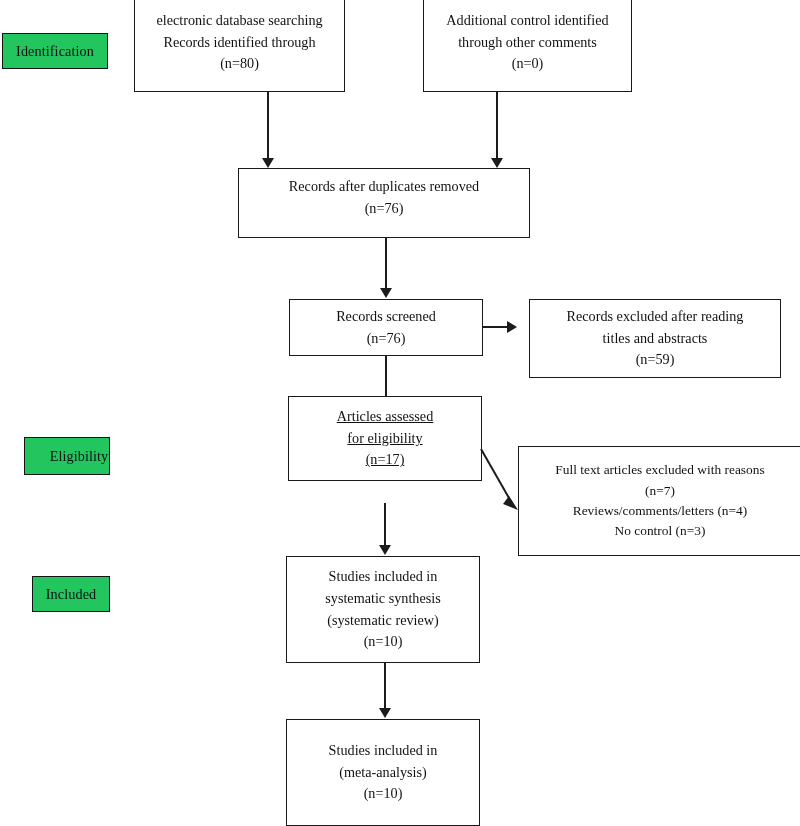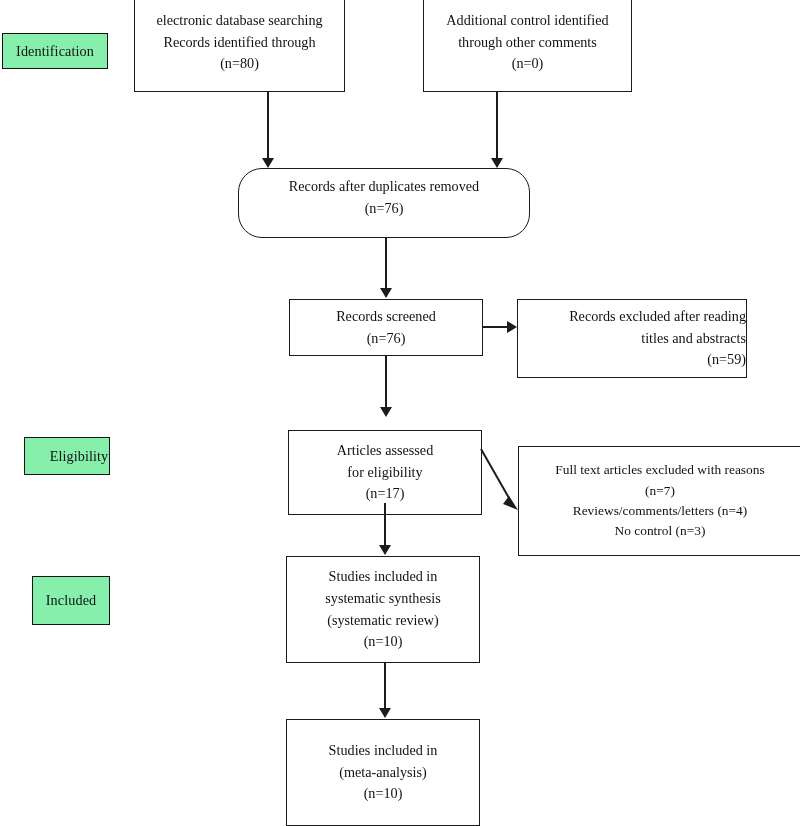--- a/index.html
+++ b/index.html
@@ -23,27 +23,27 @@
     background: #ffffff;
     display: flex;
     flex-direction: column;
     align-items: center;
     text-align: center;
     line-height: 1.52;
     font-size: 14.2px;
     color: #111111;
   }
   .box.center-v { justify-content: center; }
-  .box.top-v { justify-content: flex-start; border-radius: 24px; }
+  .box.top-v { justify-content: flex-start; }
   .box .line { display: block; white-space: nowrap; }
   .stage-label {
     position: absolute;
     box-sizing: border-box;
     border: 1.7px solid #141414;
-    background: #86efac;
+    background: #22c55e;
     display: flex;
     align-items: center;
     justify-content: center;
     font-size: 14.2px;
     color: #111111;
     letter-spacing: 0.1px;
   }
   .conn {
     position: absolute;
     background: #1c1c1c;
@@ -74,21 +74,21 @@
 <body>
 
 <div id="canvas">
 
   <div class="stage-label" style="left:2px; top:33px; width:106px; height:36px;">
     <span>Identification</span>
   </div>
   <div class="stage-label" style="left:24px; top:437px; width:86px; height:38px;padding-left:24px;">
     <span>Eligibility</span>
   </div>
-  <div class="stage-label" style="left:32px; top:576px; width:78px; height:49px;">
+  <div class="stage-label" style="left:32px; top:576px; width:78px; height:36px;">
     <span>Included</span>
   </div>
 
   <div class="box center-v" style="left:134px; top:-7px; width:211px; height:99px;">
     <span class="line">electronic database searching</span>
     <span class="line">Records identified through</span>
     <span class="line">(n=80)</span>
   </div>
 
   <div class="box center-v" style="left:423px; top:-7px; width:209px; height:99px;">
@@ -109,33 +109,33 @@
   </div>
 
   <div class="conn v-line" style="left:385px; top:238px; height:51px;"></div>
   <div class="arrow-down" style="left:380px; top:288px;"></div>
 
   <div class="box center-v" style="left:289px; top:299px; width:194px; height:57px;">
     <span class="line">Records screened</span>
     <span class="line">(n=76)</span>
   </div>
 
-  <div class="box center-v" style="left:517px; top:299px; width:230px; height:79px;align-items:flex-end;">
+  <div class="box center-v" style="left:529px; top:299px; width:252px; height:79px;">
     <span class="line">Records excluded after reading</span>
     <span class="line">titles and abstracts</span>
     <span class="line">(n=59)</span>
   </div>
 
   <div class="conn h-line" style="left:483px; top:326px; width:26px;"></div>
   <div class="arrow-right" style="left:507px; top:321px;"></div>
 
   <div class="conn v-line" style="left:385px; top:356px; height:52px;"></div>
   <div class="arrow-down" style="left:380px; top:407px;"></div>
 
-  <div class="box center-v" style="left:288px; top:430px; width:194px; height:85px;">
+  <div class="box center-v" style="left:288px; top:396px; width:194px; height:85px;text-decoration:underline;">
     <span class="line">Articles assessed</span>
     <span class="line">for eligibility</span>
     <span class="line">(n=17)</span>
   </div>
 
   <div class="box center-v" style="left:518px; top:446px; width:284px; height:110px; font-size:13.4px;">
     <span class="line">Full text articles excluded with reasons</span>
     <span class="line">(n=7)</span>
     <span class="line">Reviews/comments/letters (n=4)</span>
     <span class="line">No control (n=3)</span>

